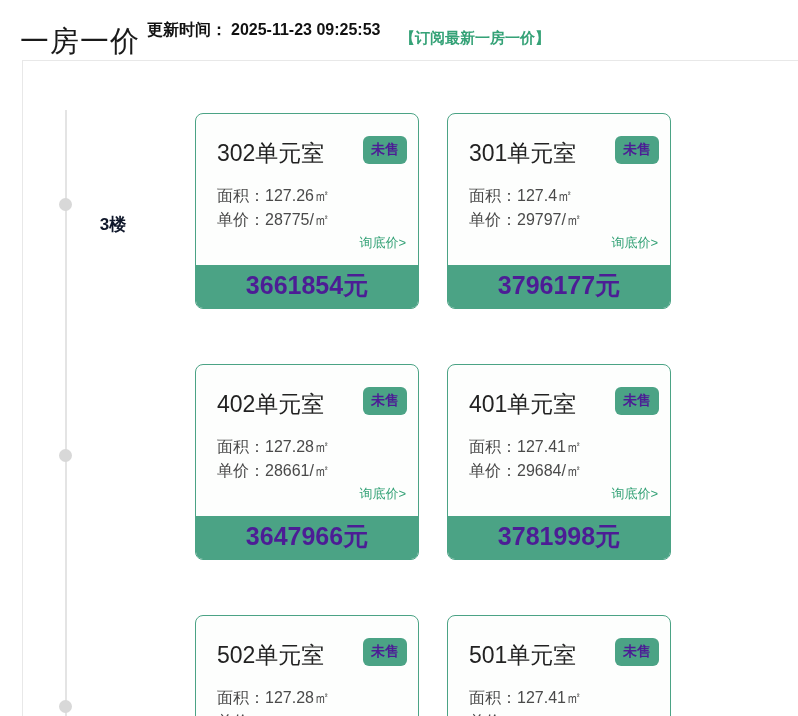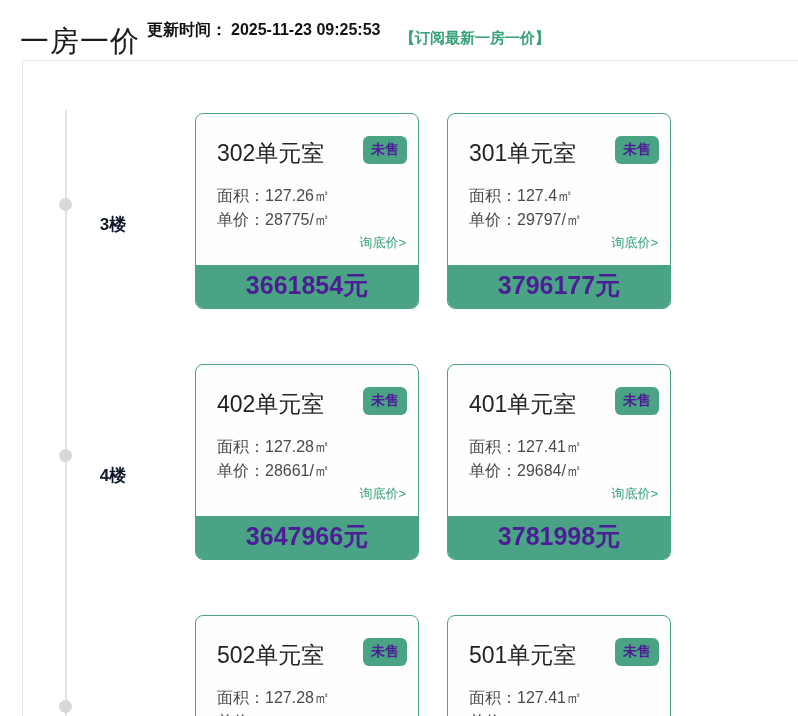--- a/index.html
+++ b/index.html
@@ -79,21 +79,20 @@
         <div><span>面积：</span><span>127.4㎡</span></div>
         <div><span>单价：</span><span>29797/㎡</span></div>
       </div>
       <a class="ask-price-link">询底价&gt;</a>
       <div class="total-bar">3796177元</div>
     </div>
   </div>
 
   <div class="floor-row next">
     <div class="floor-dot"></div>
-    <div class="floor-label">4楼</div>
 
     <div class="unit-card">
       <div class="unit-name">402单元室</div>
       <div class="status-badge">未售</div>
       <div class="unit-info">
         <div><span>面积：</span><span>127.28㎡</span></div>
         <div><span>单价：</span><span>28661/㎡</span></div>
       </div>
       <a class="ask-price-link">询底价&gt;</a>
       <div class="total-bar">3647966元</div>

